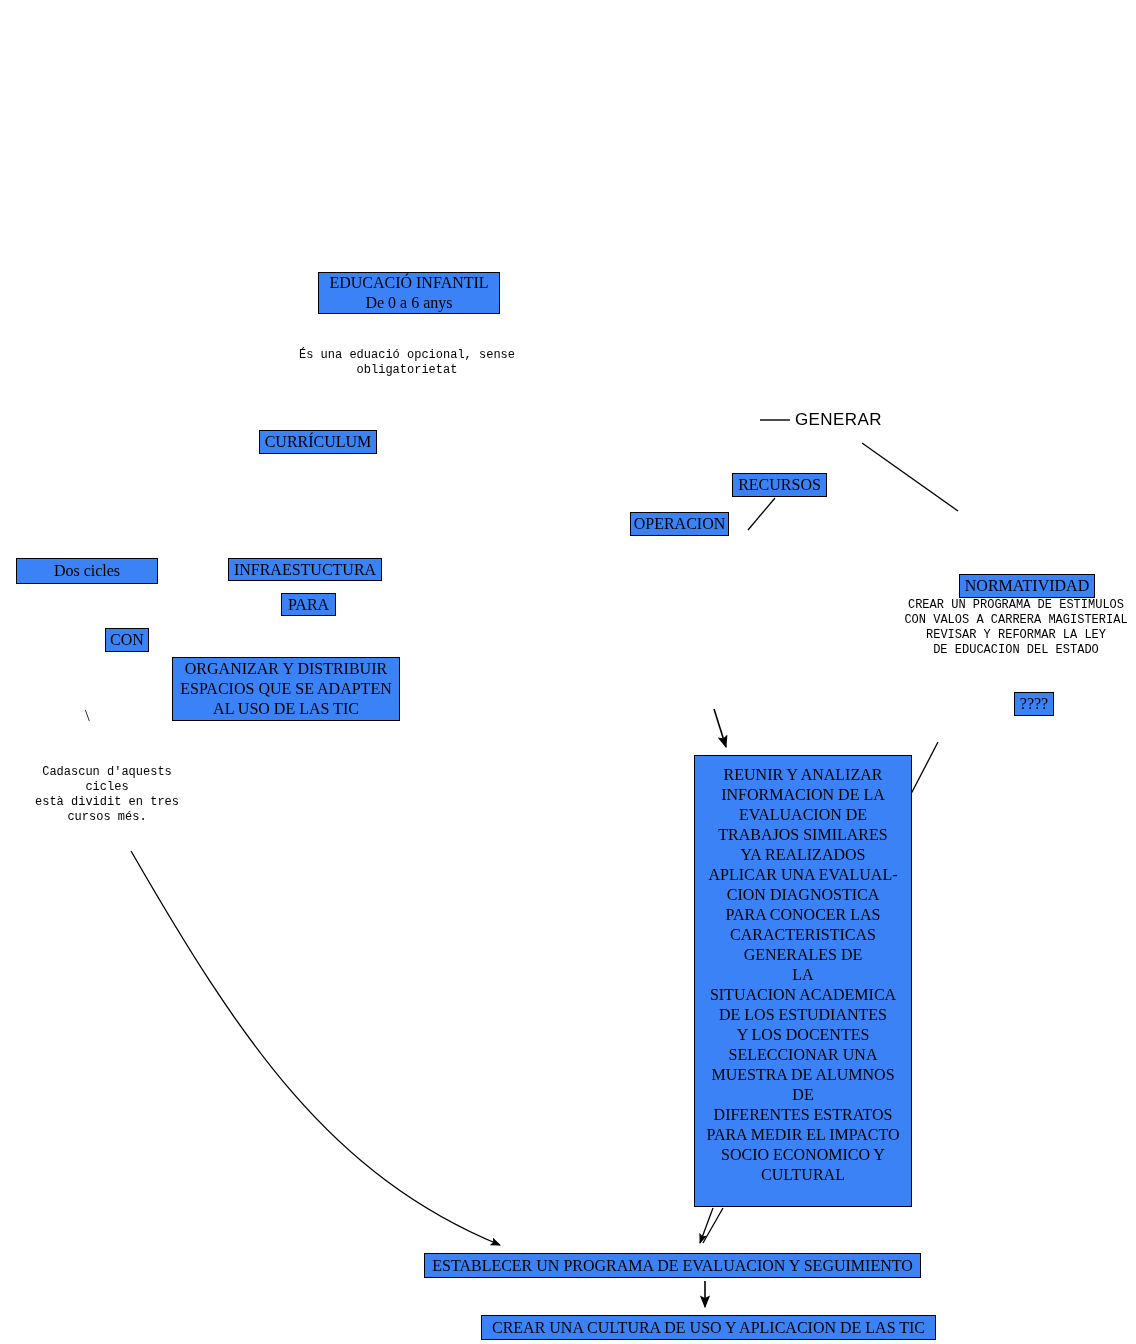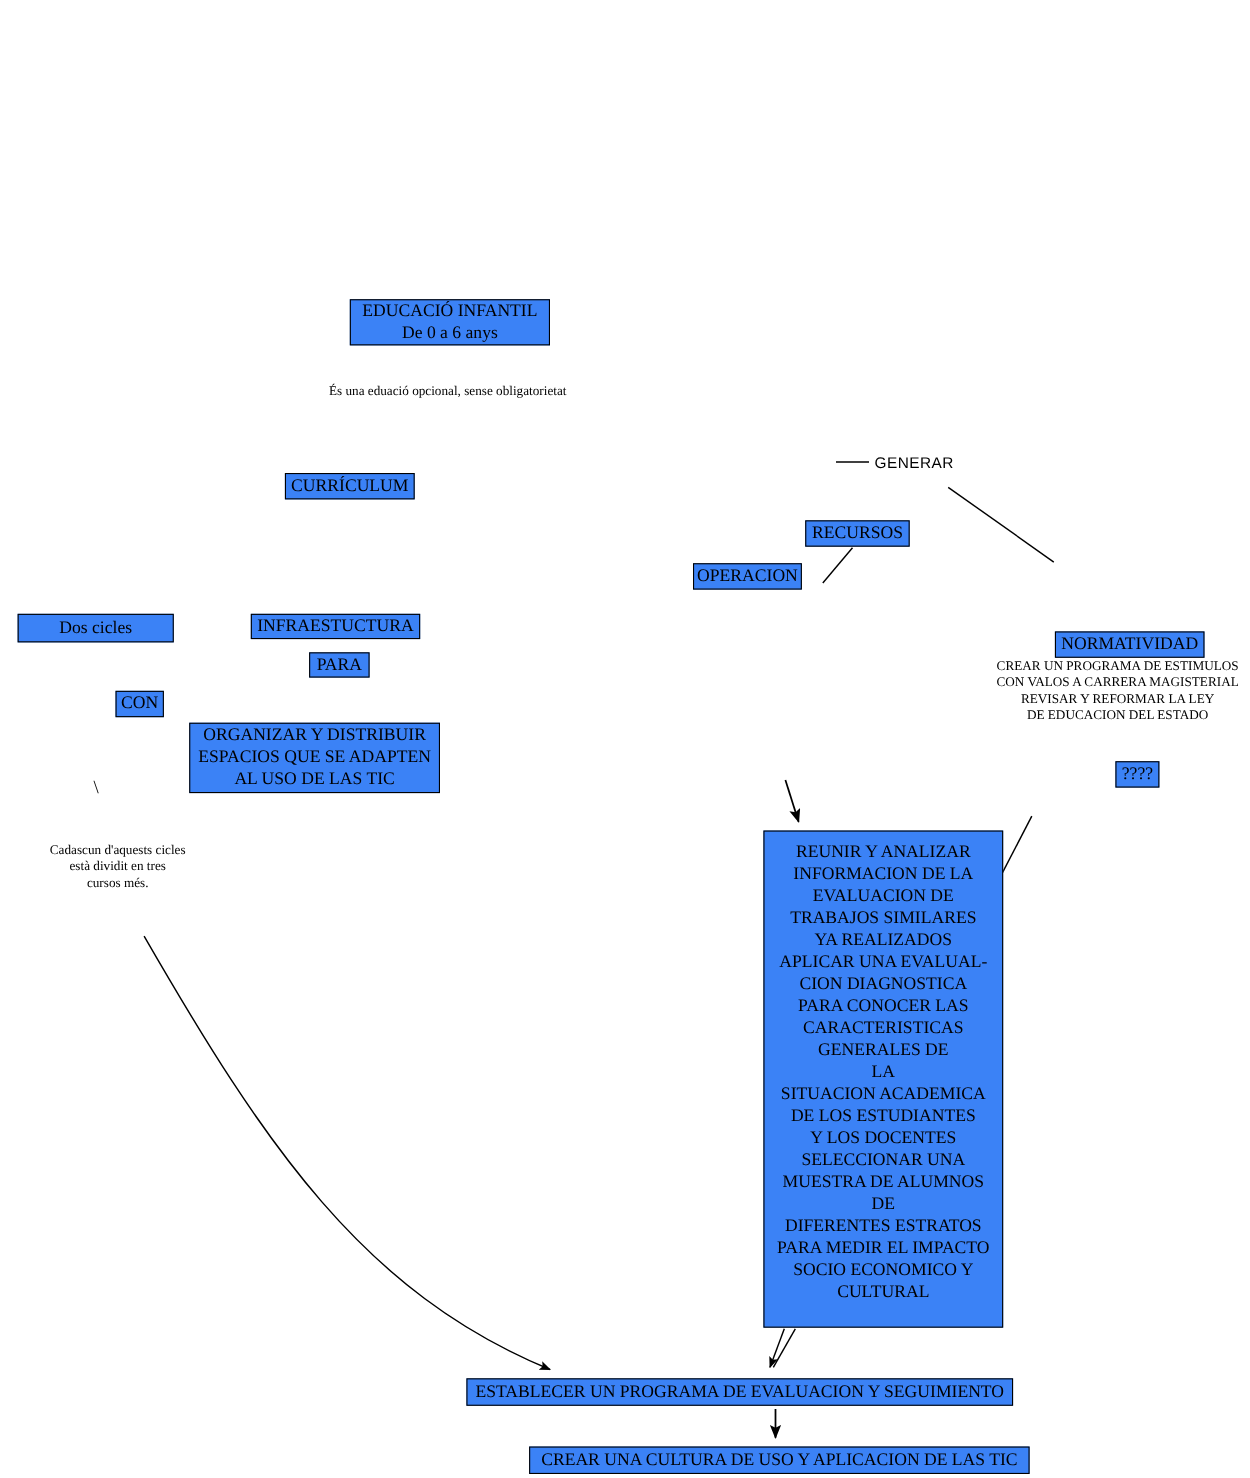--- a/index.html
+++ b/index.html
@@ -42,32 +42,32 @@
   .node-text {
     display: block;
     white-space: pre-line;
   }
   .bigbox {
     align-items: flex-start;
     padding-top: 9px;
   }
   .note {
     position: absolute;
-    font-family: Liberation Serif, serif;
+    font-family: Liberation Mono, monospace;
     font-size: 12px;
     line-height: 15px;
     text-align: center;
     color: #000000;
     white-space: pre-line;
     background: transparent;
   }
   .label-generar {
     position: absolute;
     font-family: "Liberation Sans", sans-serif;
-    font-size: 14px;
+    font-size: 17px;
     line-height: 14px;
     letter-spacing: 0.4px;
     color: #000000;
     white-space: pre;
   }
   .stray-slash {
     position: absolute;
     font-family: "Liberation Serif", serif;
     font-size: 17px;
     line-height: 17px;

